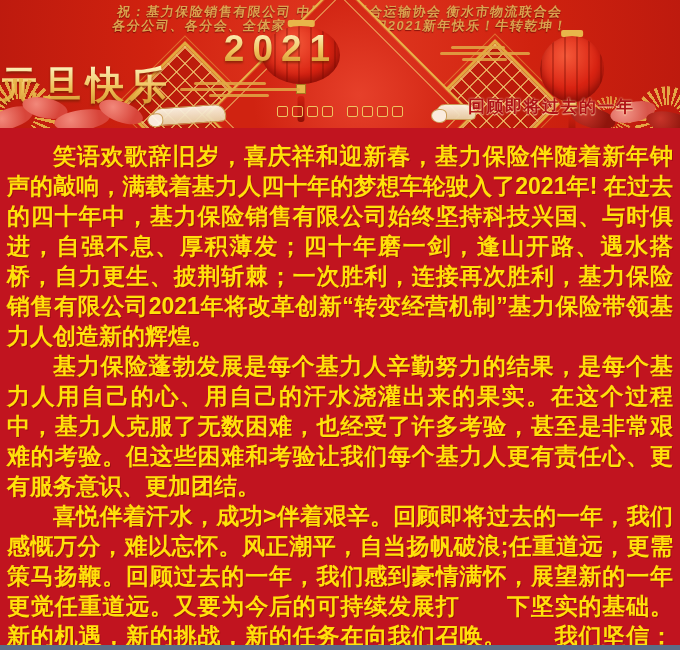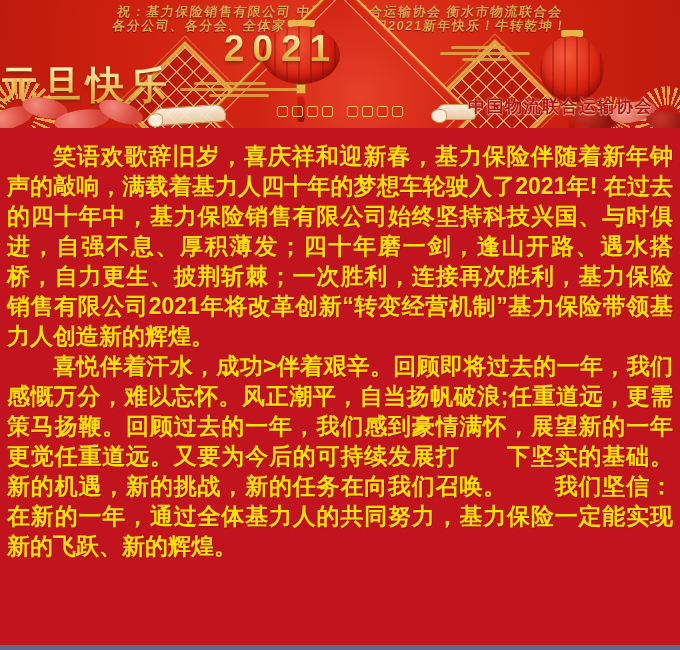--- a/index.html
+++ b/index.html
@@ -203,23 +203,24 @@
     </div>
     <div class="flower flower-right">
       <div class="petal p1"></div>
       <div class="petal p2"></div>
       <div class="petal p3"></div>
     </div>
 
     <div class="ox ox-left"></div>
     <div class="ox ox-right"></div>
 
-    <div class="company">中国物流联合运输协会</div>
+    <div class="company">回顾即将过去的一年</div>
   </div>
 
   <div class="content">
     <p>笑语欢歌辞旧岁，喜庆祥和迎新春，基力保险伴随着新年钟声的敲响，满载着基力人四十年的梦想车轮驶入了2021年! 在过去的四十年中，基力保险销售有限公司始终坚持科技兴国、与时俱进，自强不息、厚积薄发；四十年磨一剑，逢山开路、遇水搭桥，自力更生、披荆斩棘；一次胜利，连接再次胜利，基力保险销售有限公司2021年将改革创新“转变经营机制”基力保险带领基力人创造新的辉煌。</p>
+    <p>基力保险蓬勃发展是每个基力人辛勤努力的结果，是每个基力人用自己的心、用自己的汗水浇灌出来的果实。在这个过程中，基力人克服了无数困难，也经受了许多考验，甚至是非常艰难的考验。但这些困难和考验让我们每个基力人更有责任心、更有服务意识、更加团结。</p>
     <p>喜悦伴着汗水，成功&gt;伴着艰辛。回顾即将过去的一年，我们感慨万分，难以忘怀。风正潮平，自当扬帆破浪;任重道远，更需策马扬鞭。回顾过去的一年，我们感到豪情满怀，展望新的一年更觉任重道远。又要为今后的可持续发展打　　下坚实的基础。新的机遇，新的挑战，新的任务在向我们召唤。　　我们坚信：在新的一年，通过全体基力人的共同努力，基力保险一定能实现新的飞跃、新的辉煌。</p>
 
   </div>
 
   <div class="bottom-strip"></div>
 </div>
 
 </body></html>

